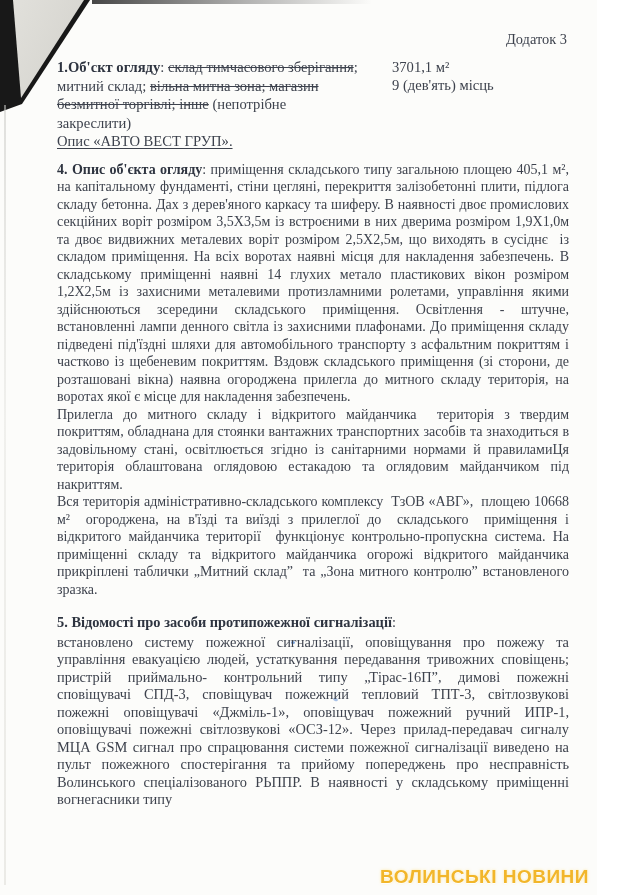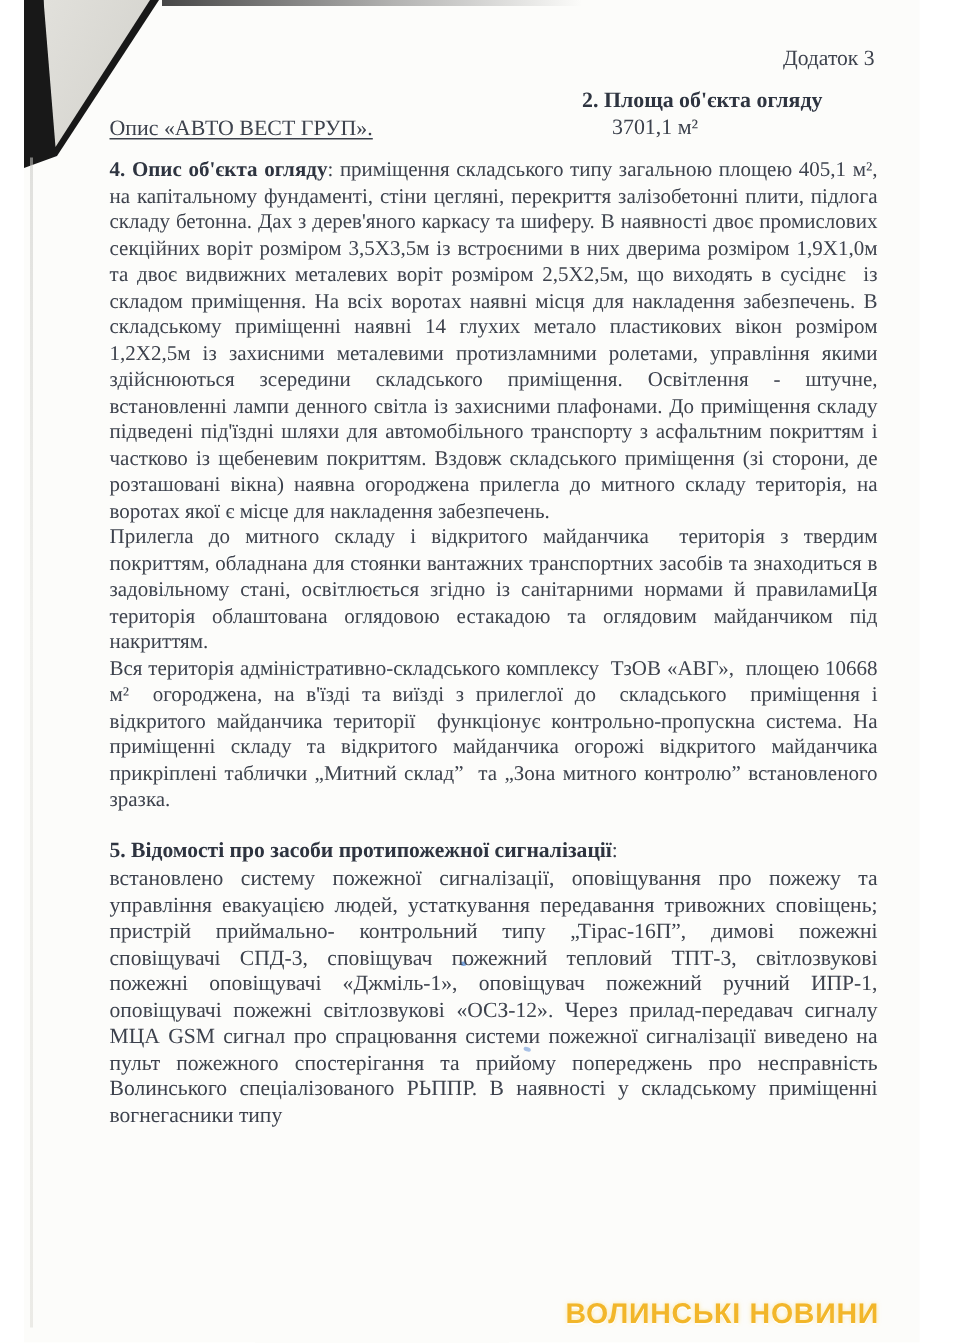--- a/index.html
+++ b/index.html
@@ -1,21 +1,20 @@
 <!DOCTYPE html>
 <html lang="uk"><head>
 <meta charset="utf-8">
 <style>
   html,body { margin:0; padding:0; background:#ffffff; }
   .page {
     position:relative; width:597px; height:895px;
     background:#fcfcfa; overflow:hidden;
     font-family:"Liberation Serif", serif;
     color:#3d424d;
-    margin-left:16px;
   }
   
   .corner-dark {
     position:absolute; top:0; left:0; width:100px; height:118px;
     background:#181818;
     clip-path:polygon(0 0, 90px 0, 22px 104px, 0 112px);
   }
   .corner-fold {
     position:absolute; top:0; left:0; width:100px; height:110px;
     background:linear-gradient(115deg,#e3e2dd,#cfcec8);
@@ -49,21 +48,21 @@
 
   .sect5 { margin-top:16px; font-size:14.4px; line-height:17.5px; }
   .sect5 .s5-title { margin:0 0 2px 0;font-family:Liberation Serif, serif; }
   .sect5 .s5-body { margin:0; text-align:justify; }
 
   .b { font-weight:bold; color:#2e3440; }
   .strike { text-decoration:line-through; }
   .uline { text-decoration:underline; text-underline-offset:2px; }
 
   .watermark {
-    position:absolute; right:27px; bottom:7px;
+    position:absolute; right:8px; bottom:7px;
     font-family:"Liberation Sans", sans-serif;
     font-weight:bold; font-size:19px; letter-spacing:.5px;
     text-shadow:0 1px 0 rgba(255,255,255,.85), 0 0 3px rgba(255,215,90,.55);
     white-space:nowrap;
   }
 </style>
 </head>
 <body>
 
 <div class="page">
@@ -76,26 +75,26 @@
   <div class="speck blue2"></div>
 
   <div class="content">
 
     <div class="hdr">
       <div>Додаток 3</div>
     </div>
 
     <div class="row">
       <div class="col-left">
-        <br>
+        <span><span class="b">1.Об'скт огляду</span><span>: </span><span class="strike">склад тимчасового зберігання</span><span>; митний склад; </span><span class="strike">вільна митна зона; магазин безмитної торгівлі; інше</span><span> (непотрібне закреслити)</span></span><br>
         <span><span class="uline">Опис «АВТО ВЕСТ ГРУП».</span></span>
       </div>
       <div class="col-right">
-        <div class="lbl">2. Площа об'єкта огляду</div>
         <div class="val">3701,1 м²</div>
+        <div class="val">9 (дев'ять) місць</div>
       </div>
     </div>
 
     <div class="body4">
         <p><span class="b">4. Опис об'єкта огляду</span><span>: приміщення складського типу загальною площею 405,1 м², на капітальному фундаменті, стіни цегляні, перекриття залізобетонні плити, підлога складу бетонна. Дах з дерев'яного каркасу та шиферу. В наявності двоє промислових секційних воріт розміром 3,5Х3,5м із встроєними в них дверима розміром 1,9Х1,0м та двоє видвижних металевих воріт розміром 2,5Х2,5м, що виходять в сусіднє &nbsp;із складом приміщення. На всіх воротах наявні місця для накладення забезпечень. В складському приміщенні наявні 14 глухих метало пластикових вікон розміром 1,2Х2,5м із захисними металевими протизламними ролетами, управління якими здійснюються зсередини складського приміщення. Освітлення - штучне, встановленні лампи денного світла із захисними плафонами. До приміщення складу підведені під'їздні шляхи для автомобільного транспорту з асфальтним покриттям і частково із щебеневим покриттям. Вздовж складського приміщення (зі сторони, де розташовані вікна) наявна огороджена прилегла до митного складу територія, на воротах якої є місце для накладення забезпечень.</span></p>
         <p><span>Прилегла до митного складу і відкритого майданчика &nbsp;територія з твердим покриттям, обладнана для стоянки вантажних транспортних засобів та знаходиться в задовільному стані, освітлюється згідно із санітарними нормами й правиламиЦя територія облаштована оглядовою естакадою та оглядовим майданчиком під накриттям.</span></p>
         <p><span>Вся територія адміністративно-складського комплексу &nbsp;ТзОВ «АВГ», &nbsp;площею 10668 м² &nbsp;огороджена, на в'їзді та виїзді з прилеглої до &nbsp;складського &nbsp;приміщення і відкритого майданчика території &nbsp;функціонує контрольно-пропускна система. На приміщенні складу та відкритого майданчика огорожі відкритого майданчика прикріплені таблички „Митний склад” &nbsp;та „Зона митного контролю” встановленого зразка.</span></p>
       </div>
 
     <div class="sect5">

